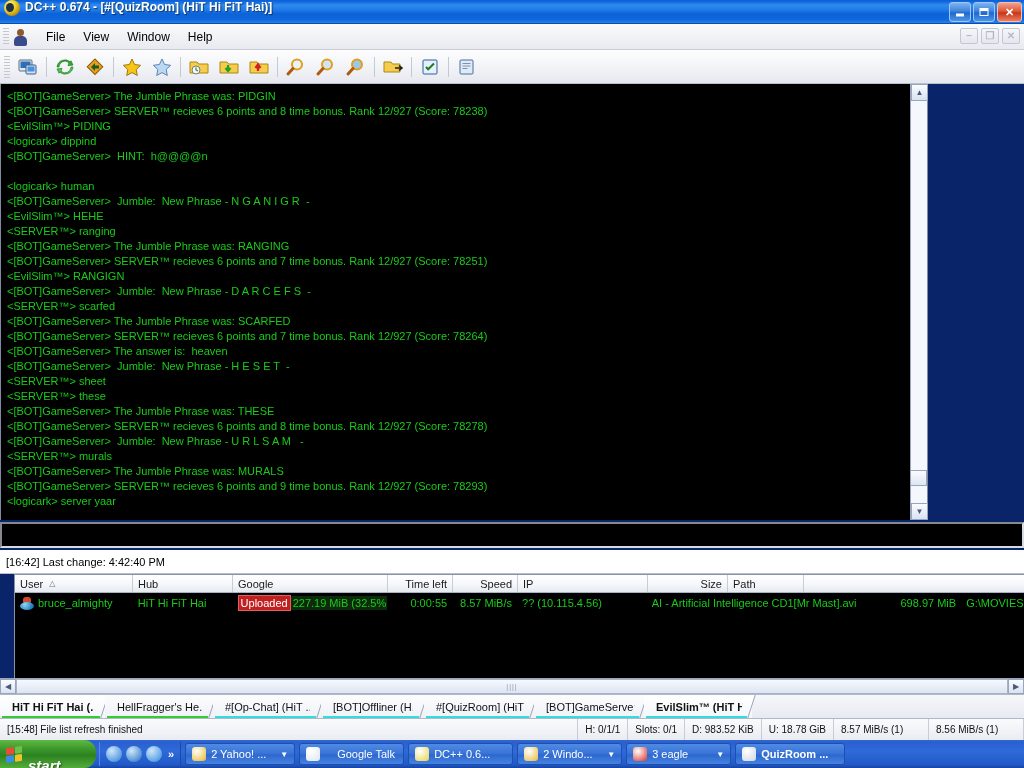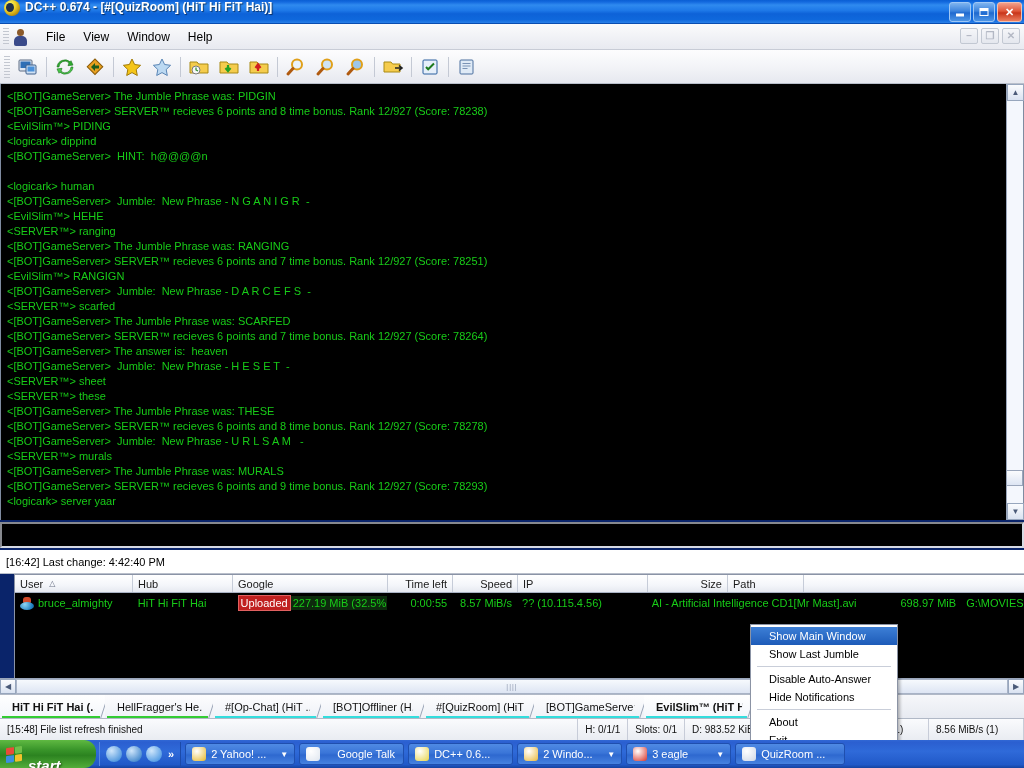--- a/index.html
+++ b/index.html
@@ -85,21 +85,21 @@
     display:flex; align-items:center; padding-left:4px;
   }
   .tb-grip { width:6px; height:22px; margin-right:3px;
     background: repeating-linear-gradient(to bottom,#c3c7d0 0 1px, transparent 1px 3px); }
   .tb-btn { width:30px; height:28px; display:flex; align-items:center; justify-content:center;
             border-radius:3px; }
   .tb-sep { width:1px; height:20px; background:#c4c9d4; margin:0 3px; }
 
   
   .chatwrap {
-    position:absolute; left:0; top:84px; width:1024px; height:436px;
+    position:absolute; left:0; top:84px; width:928px; height:436px;
     background:#000; border:1px solid #7f8ba0; border-top:none; border-bottom:none;
   }
   .chat {
     position:absolute; left:0; top:0; right:18px; bottom:0;
     overflow:hidden; padding:5px 4px 0 6px;
     font-family:"Liberation Sans", sans-serif;
     font-size:11px; color:#12c912; line-height:15px;
     white-space:pre;
   }
   .chat div { color:#18cc18; }
@@ -518,30 +518,20 @@
   <div class="statusbar" id="statusbar">
       <div class="sb-cell first">[15:48] File list refresh finished</div>
       <div class="sb-cell">H: 0/1/1</div>
       <div class="sb-cell">Slots: 0/1</div>
       <div class="sb-cell">D: 983.52 KiB</div>
       <div class="sb-cell">U: 18.78 GiB</div>
       <div class="sb-cell" style="width: 95px;">8.57 MiB/s (1)</div>
       <div class="sb-cell" style="width: 95px;">8.56 MiB/s (1)</div>
     </div>
 
-  <div class="ctxmenu" id="ctxmenu">
-      <div class="ctx-item sel">Show Main Window</div>
-      <div class="ctx-item">Show Last Jumble</div>
-      <div class="ctx-sep"></div>
-      <div class="ctx-item">Disable Auto-Answer</div>
-      <div class="ctx-item">Hide Notifications</div>
-      <div class="ctx-sep"></div>
-      <div class="ctx-item">About</div>
-      <div class="ctx-item">Exit</div>
-    </div>
 
   <div class="taskbar">
     <div class="startbtn">
       <div class="start-flag">
         <span class="sf" style="background:#e94a3a"></span>
         <span class="sf" style="background:#6fbf4a"></span>
         <span class="sf" style="background:#3a8fe0"></span>
         <span class="sf" style="background:#f2c22c"></span>
       </div>
       <span class="start-text">start</span>
@@ -571,18 +561,18 @@
           <span style="overflow: hidden; flex: 1 1 0%;">2 Windo...</span>
           <span class="ti-chev">▼</span>
         </div>
         <div class="taskitem" style="width: 105px;">
           <span class="ti-icon" style="background: radial-gradient(circle at 35% 30%, rgb(255, 255, 255), rgb(217, 52, 42));"></span>
           <span style="overflow: hidden; flex: 1 1 0%;">3 eagle</span>
           <span class="ti-chev">▼</span>
         </div>
         <div class="taskitem" style="width: 110px;">
           <span class="ti-icon" style="background: radial-gradient(circle at 35% 30%, rgb(255, 255, 255), rgb(207, 216, 230));"></span>
-          <span style="overflow: hidden; flex: 1 1 0%;">QuizRoom ...</span>
+          <span style="overflow: hidden; flex: 1 1 0%; font-weight: bold;">QuizRoom ...</span>
         </div>
       </div>
   </div>
 
 </div>
 
 </body></html>

